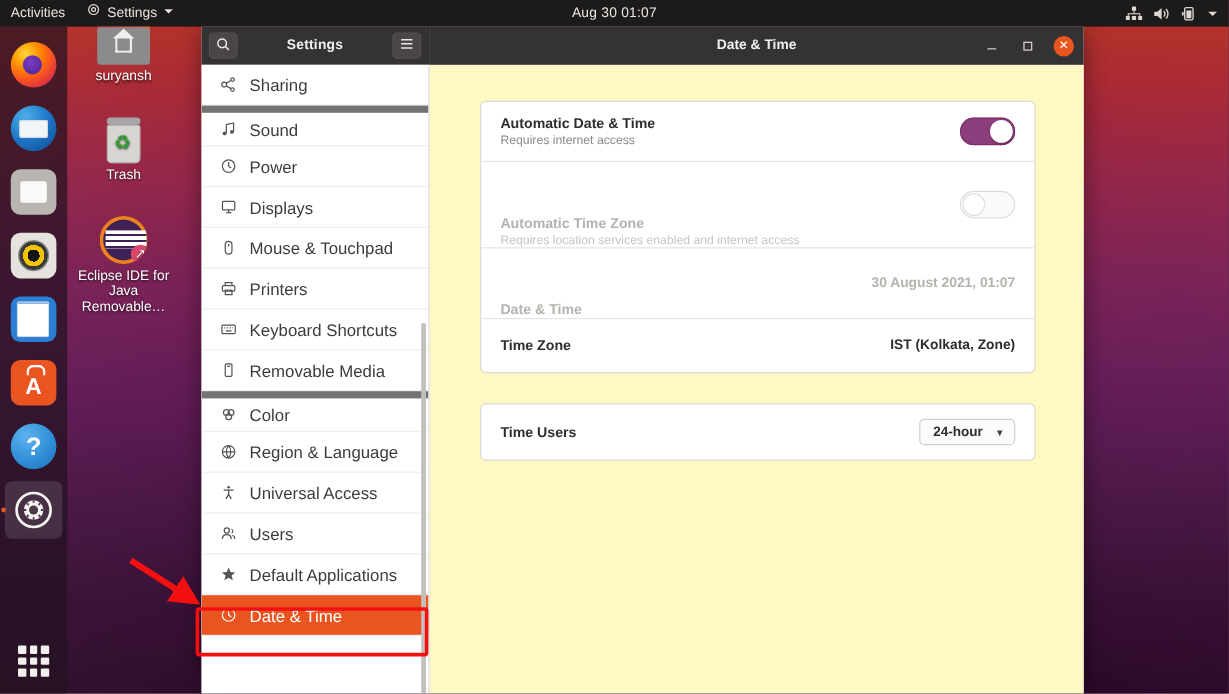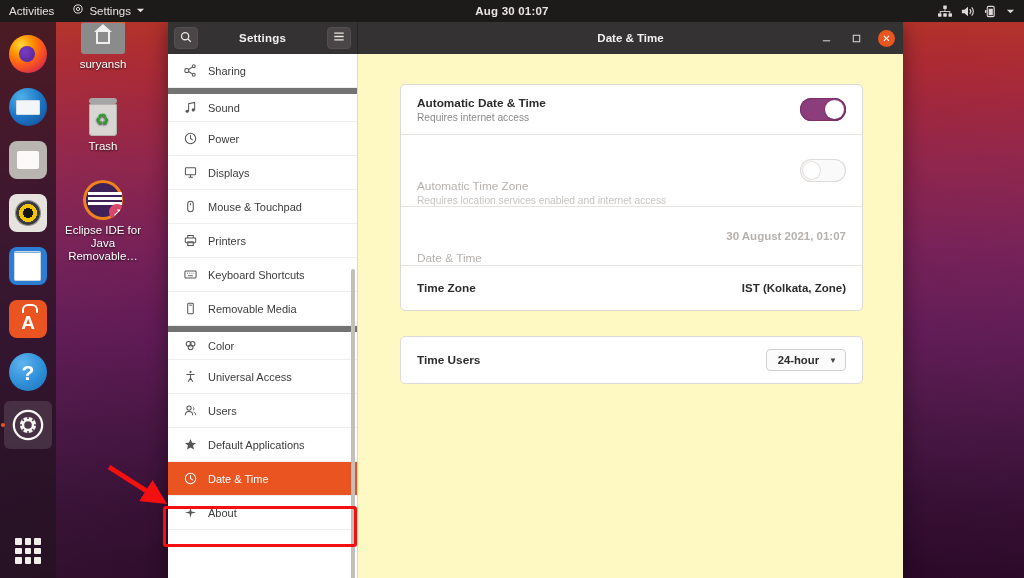--- a/index.html
+++ b/index.html
@@ -38,21 +38,21 @@
   .tb-item {
     display:flex; align-items:flex-start; gap:5px;
     padding:0 9px; height:22px; line-height:22px; color:#e6e2e0;
     white-space:nowrap;
   }
   .tb-center {
     position:absolute; left:0; right:0; top:0; height:22px;
     display:flex; align-items:center; justify-content:center;
     pointer-events:none;
   }
-  .tb-clock { padding:0 8px; font-size:11.5px; letter-spacing:.2px; pointer-events:auto;font-weight:bold; }
+  .tb-clock { padding:0 8px; font-size:11.5px; letter-spacing:.2px; pointer-events:auto; }
   .tb-right {
     position:absolute; right:4px; top:0; height:22px;
     display:flex; align-items:center; gap:9px; padding-right:5px;
   }
   .tb-right svg { display:block; }
 
   
   #dock {
     position:absolute; left:0; top:22px; width:56px; height:556px;
     background:rgba(35,18,32,0.72);
@@ -234,21 +234,21 @@
 
   .body{ display:flex; height:524px; }
 
   
   .sidebar{
     width:190px; background:#fff; border-right:1px solid #dcd9d6;
     position:relative; overflow:hidden;
   }
   .srow{
     height:34px; display:flex; align-items:center; gap:10px;
-    padding:0 0 0 15px; font-size:11px; color:#3c3c3c;
+    padding:0 0 0 15px; font-size:14px; color:#3c3c3c;
     border-bottom:1px solid #f0eeec; position:relative;
   }
   .srow.sep-top{ border-top:6px solid #737373; }
   .srow .sicon{ width:15px; height:15px; display:flex; align-items:center; justify-content:center; color:#555; flex:0 0 15px; }
   .srow.selected{ background:#e95420; color:#fff; }
   .srow.selected .sicon{ color:#fff; }
   .sbar-thumb{
     position:absolute; right:2px; top:215px; width:4px; height:320px;
     background:#c3bfbb; border-radius:2px;
   }
@@ -260,21 +260,21 @@
     margin-bottom:25px;
   }
   .crow{
     display:flex; align-items:center; justify-content:space-between;
     padding:0 16px; min-height:44px; border-bottom:1px solid #e6e3e0;
   }
   .crow:last-child{ border-bottom:none; }
   .crow.tall{ min-height:50px; }
   .ctitle{ font-size:11.8px; color:#2d2d2d; font-weight:bold; }
   .csub{ font-size:10.2px; color:#8a8a8a; margin-top:2px; }
-  .crow.dim .ctitle{ color:#b6b2ae; font-weight:normal;margin-top:44px; }
+  .crow.dim .ctitle{ color:#b6b2ae; font-weight:bold;margin-top:44px; }
   .crow.dim .csub{ color:#c8c5c2; }
   .crow.dim .cval{ color:#b6b2ae; }
   .cval{ font-size:11.5px; color:#2d2d2d; font-weight:bold; }
 
   .toggle{ width:46px; height:23px; border-radius:12px; position:relative; flex:0 0 46px; }
   .toggle.on{ background:#8c3d7b; box-shadow:inset 0 0 0 1px #7c3068; }
   .toggle.on:after{
     content:""; position:absolute; right:2px; top:2px; width:19px; height:19px;
     border-radius:50%; background:#fff; box-shadow:0 1px 2px rgba(0,0,0,.25);
   }
@@ -568,20 +568,29 @@
         <span class="sicon">
           <svg width="13" height="13" viewBox="0 0 14 14" fill="none" stroke="currentColor" stroke-width="1.1">
             <circle cx="5" cy="5.2" r="2.6"></circle>
               <circle cx="9.2" cy="5.2" r="2.6"></circle>
               <circle cx="7.1" cy="9" r="2.6"></circle>
           </svg>
         </span>
         <span>Color</span>
       </div>
 
+      <div class="srow">
+        <span class="sicon">
+          <svg width="13" height="13" viewBox="0 0 14 14" fill="none" stroke="currentColor" stroke-width="1.1">
+            <circle cx="7" cy="7" r="5.6"></circle>
+              <path d="M1.5 7 h11 M7 1.4 c2.6 2.8 2.6 8.4 0 11.2 M7 1.4 c-2.6 2.8 -2.6 8.4 0 11.2"></path>
+          </svg>
+        </span>
+        <span>Region &amp; Language</span>
+      </div>
 
       <div class="srow">
         <span class="sicon">
           <svg width="13" height="13" viewBox="0 0 14 14" fill="none" stroke="currentColor" stroke-width="1.2">
             <circle cx="7" cy="2.2" r="1.2" fill="currentColor" stroke="none"></circle>
             <path d="M2.6 4.8 h8.8 M7 4.8 V8.6 M7 8.6 L4.6 12.6 M7 8.6 L9.4 12.6"></path>
           </svg>
         </span>
         <span>Universal Access</span>
       </div>
@@ -609,28 +618,20 @@
       <div class="srow selected">
         <span class="sicon">
           <svg width="13" height="13" viewBox="0 0 14 14" fill="none" stroke="currentColor" stroke-width="1.1">
             <circle cx="7" cy="7" r="5.6"></circle>
               <path d="M7 3.6 V7 L9.4 8.7"></path>
           </svg>
         </span>
         <span>Date &amp; Time</span>
       </div>
 
-      <div class="srow">
-        <span class="sicon">
-          <svg width="13" height="13" viewBox="0 0 14 14" fill="currentColor">
-            <path d="M7 1 L8.1 5.9 L13 7 L8.1 8.1 L7 13 L5.9 8.1 L1 7 L5.9 5.9 Z"></path>
-          </svg>
-        </span>
-        <span>About</span>
-      </div>
 
       <div class="sbar-thumb"></div>
     </div>
 
     <div class="content">
 
       <div class="card">
 
         <div class="crow tall">
           <div>

